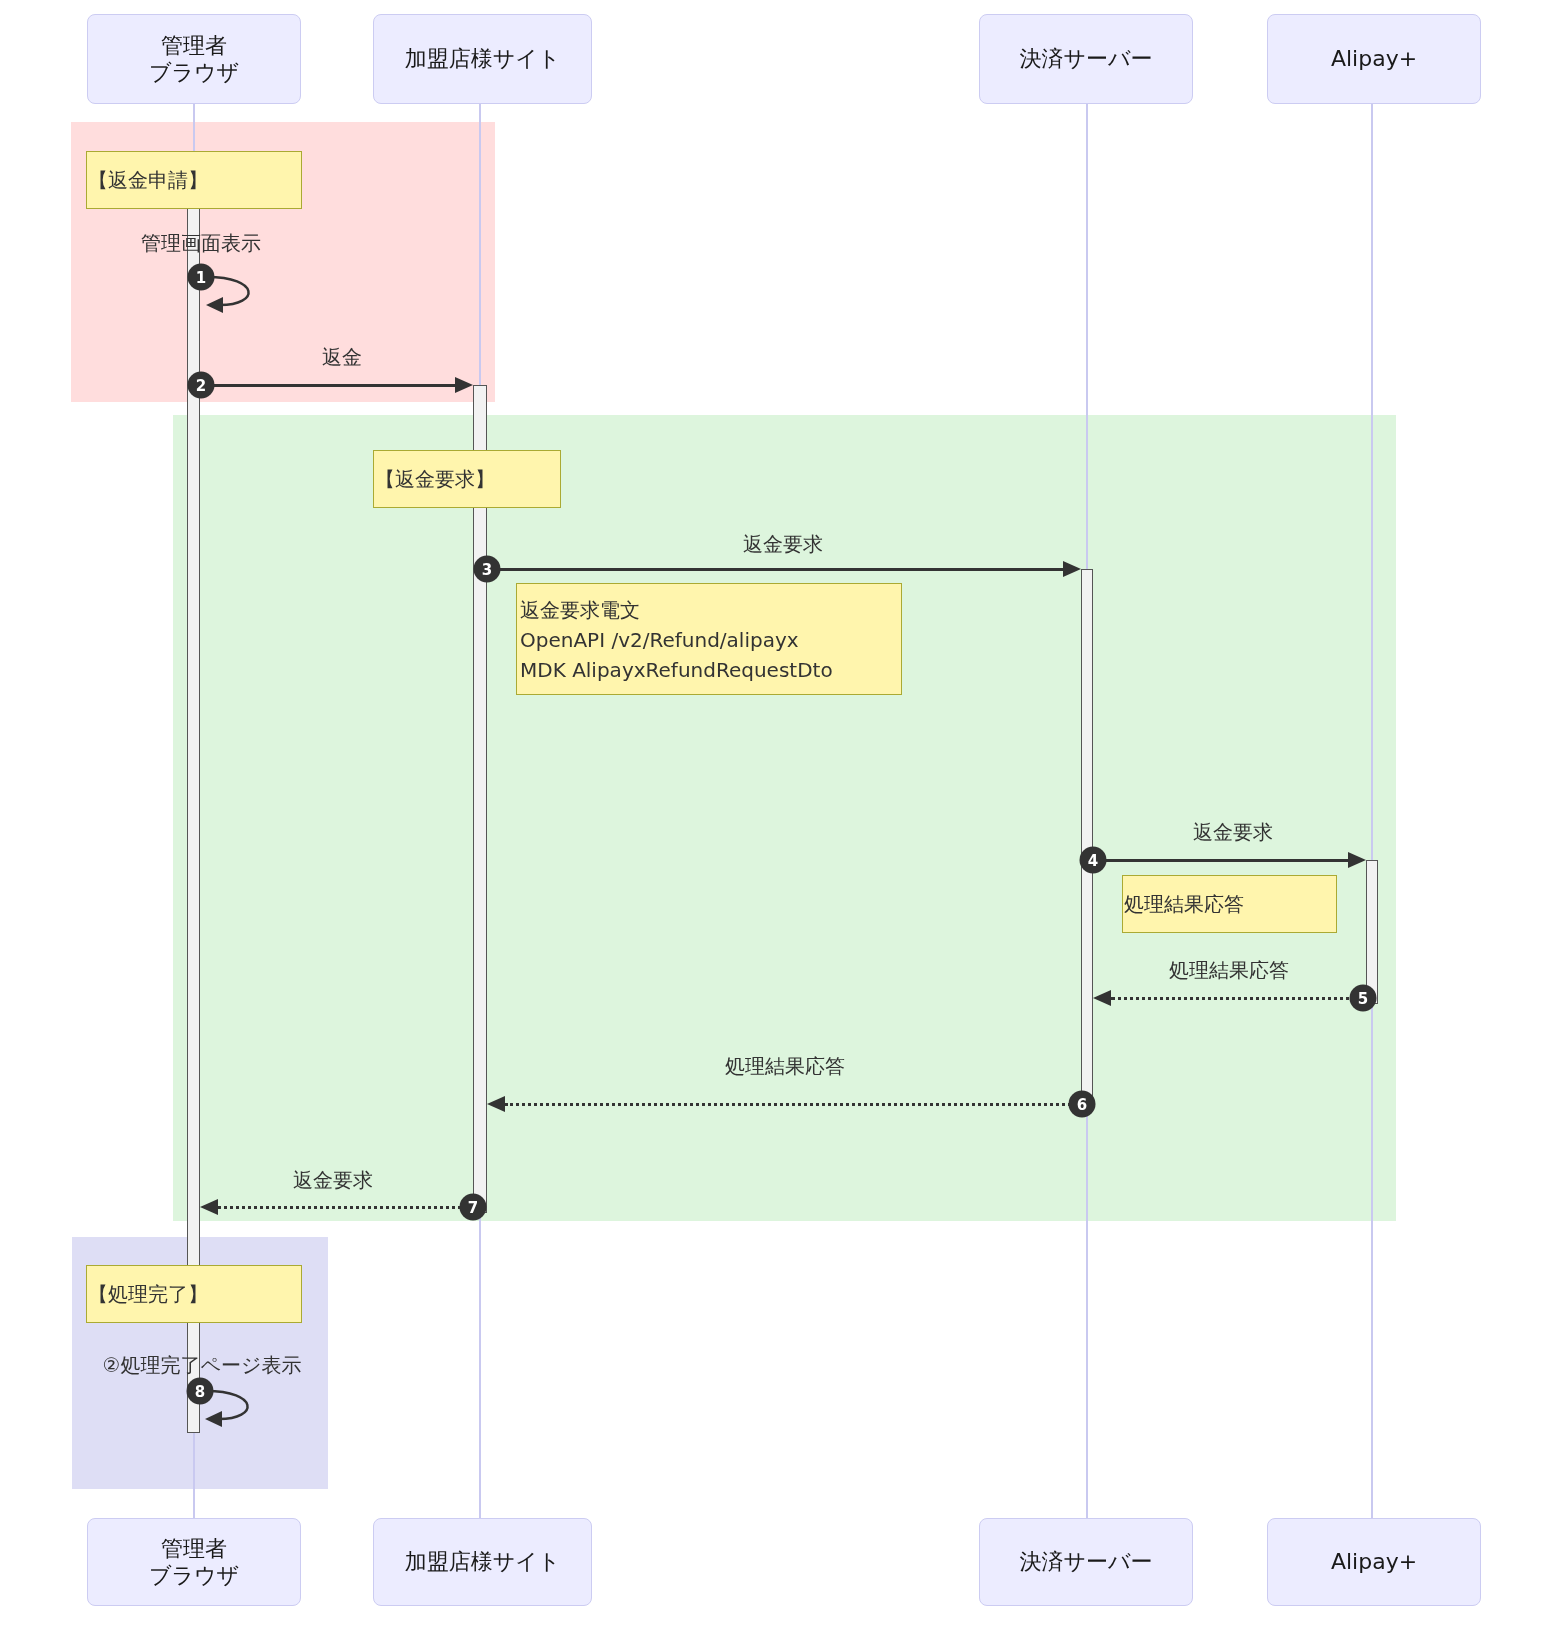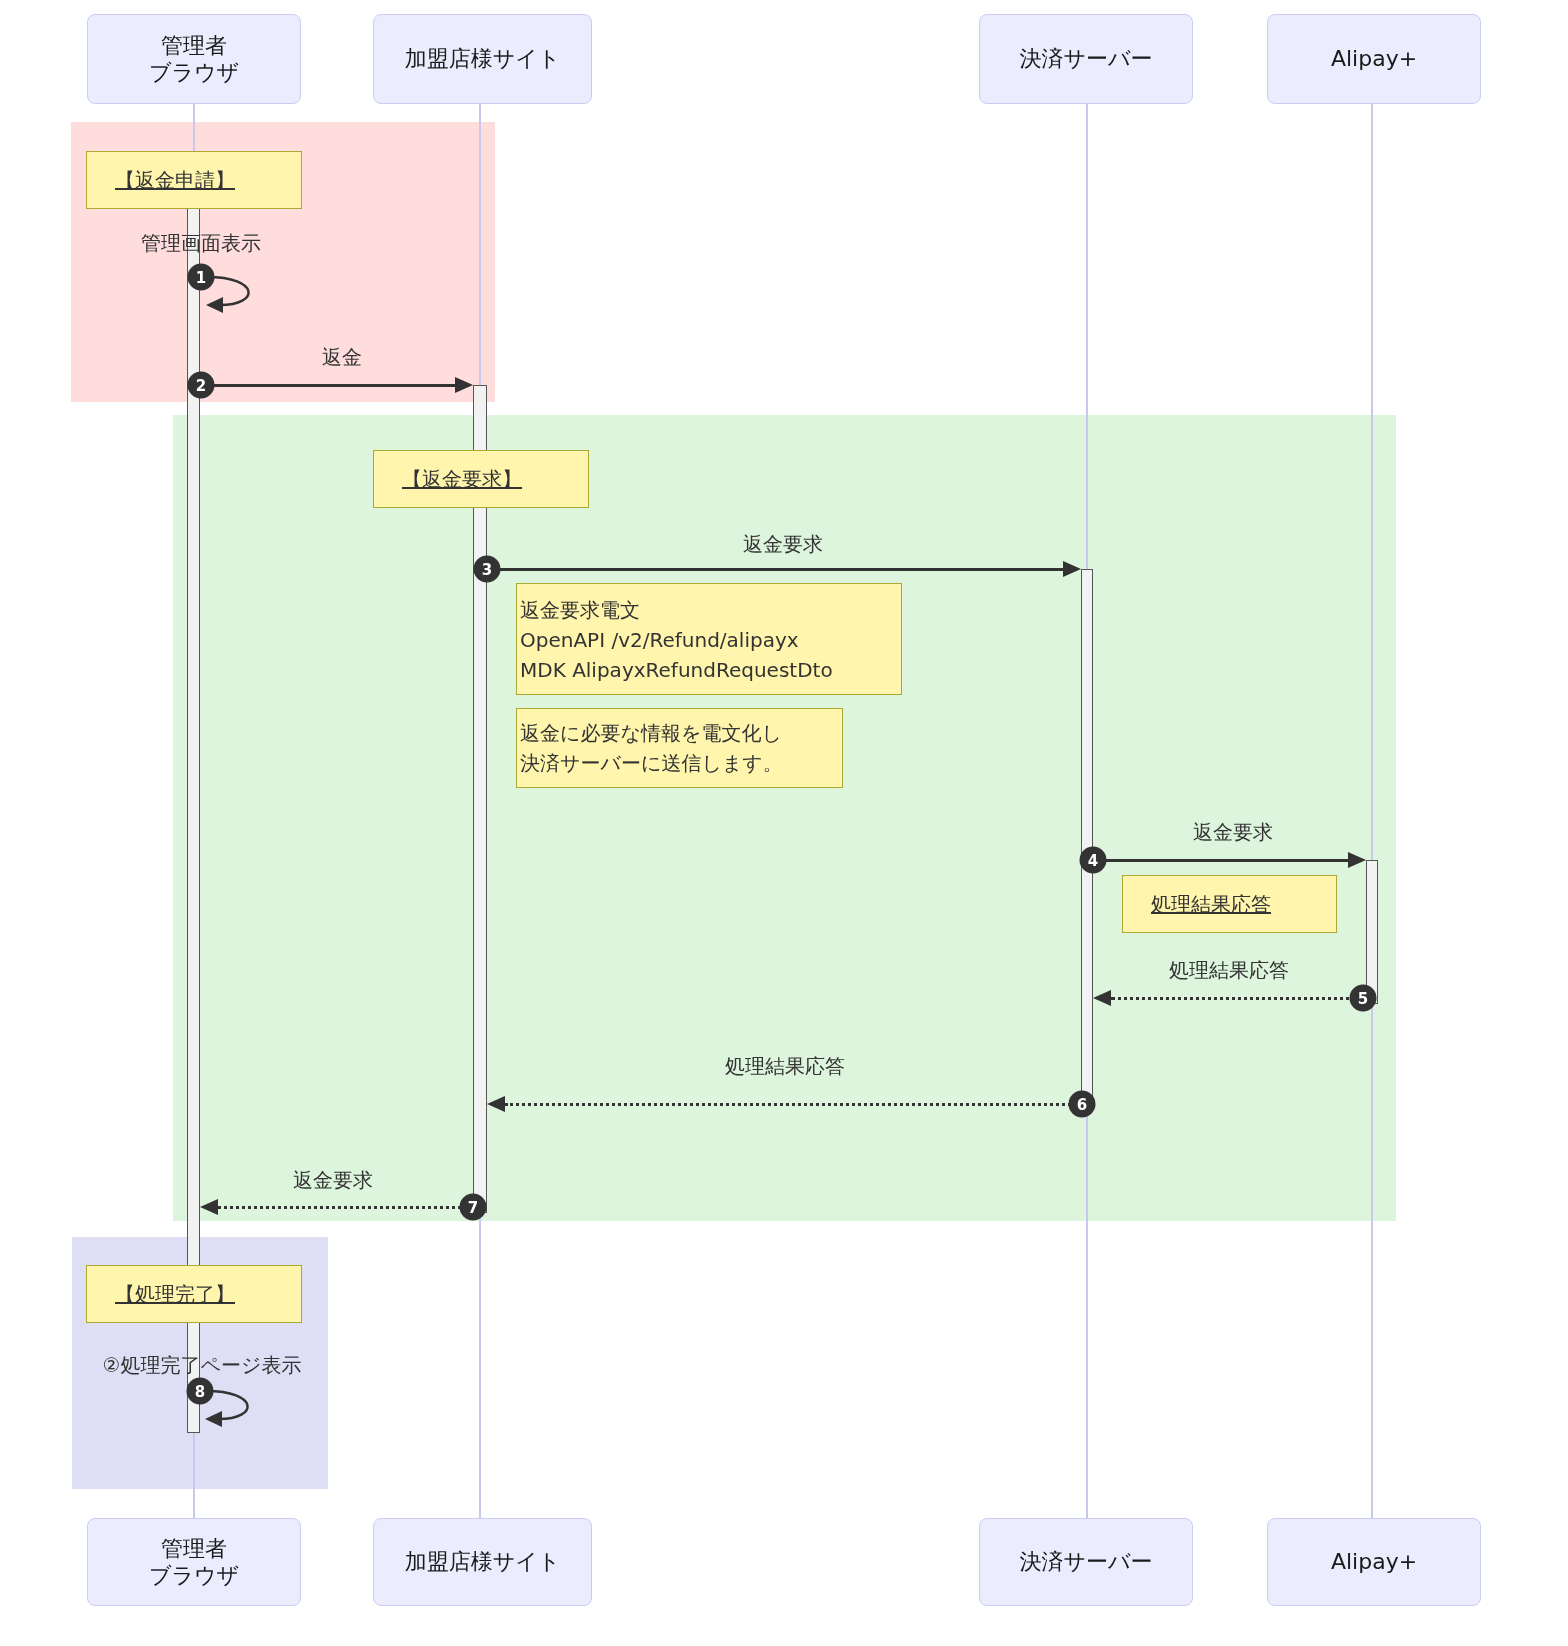--- a/index.html
+++ b/index.html
@@ -16,21 +16,21 @@
   .activation{position:absolute;width:12px;background:#f2f2f2;border:1.5px solid #555555;box-sizing:border-box;z-index:4;}
   .actor{
     position:absolute;background:#ececff;border:1.5px solid #ccccf2;border-radius:8px;
     display:flex;align-items:center;justify-content:center;text-align:center;
     font-size:22px;color:#1a1a1a;white-space:pre-line;line-height:1.25;z-index:7;box-sizing:border-box;
   }
   .note{
     position:absolute;background:#fff5ad;border:1.5px solid #aaaa33;box-sizing:border-box;
     color:#333;font-size:20px;z-index:6;
   }
-  .note.single{display:flex;align-items:center;padding:0 28px;text-decoration:underline;}
+  .note.single{display:flex;align-items:center;padding:0 1px;}
   .note.multi{padding:11px 3px;line-height:30px;}
   .msg-label{
     position:absolute;transform:translate(-50%,-50%);
     font-size:20px;color:#333;white-space:nowrap;z-index:5;
   }
   .arrow-line{position:absolute;height:0;border-top:3px solid #333;z-index:5;}
   .arrow-line.dashed{border-top:3px dotted #333;}
   .arrow-head{position:absolute;width:0;height:0;z-index:5;}
   .arrow-head.right{border-left:18px solid #333;border-top:8px solid transparent;border-bottom:8px solid transparent;}
   .arrow-head.left{border-right:18px solid #333;border-top:8px solid transparent;border-bottom:8px solid transparent;}
@@ -129,34 +129,30 @@
   <div class="num-badge" style="left:200px;top:1391px;">8</div>
   <svg class="loop-svg" style="left:205px;top:1385px;" width="66" height="44" viewBox="0 0 66 44">
     <path d="M1,6 C54,6 54,34 14,34" fill="none" stroke="#333" stroke-width="2.5"></path>
     <polygon points="0,34 17,26 17,42" fill="#333"></polygon>
   </svg>
 
   <div class="note single" style="left:86px;top:151px;width:216px;height:58px;">
     <span>【返金申請】</span>
   </div>
 
-  <div class="note single" style="left:373px;top:450px;width:216px;height:58px;">
+  <div class="note single" style="left:373px;top:450px;width:188px;height:58px;">
     <span>【返金要求】</span>
   </div>
 
   <div class="note multi" style="left:516px;top:583px;width:386px;height:112px;">
     <div>返金要求電文</div>
     <div>OpenAPI /v2/Refund/alipayx</div>
     <div>MDK AlipayxRefundRequestDto</div>
   </div>
 
-  <div class="note multi" style="left:516px;top:708px;width:327px;height:80px;padding-top:9px;">
-    <div>返金に必要な情報を電文化し</div>
-    <div>決済サーバーに送信します。</div>
-  </div>
 
   <div class="note single" style="left:1122px;top:875px;width:215px;height:58px;">
     <span>処理結果応答</span>
   </div>
 
 
   <div class="note single" style="left:86px;top:1265px;width:216px;height:58px;">
     <span>【処理完了】</span>
   </div>
 

